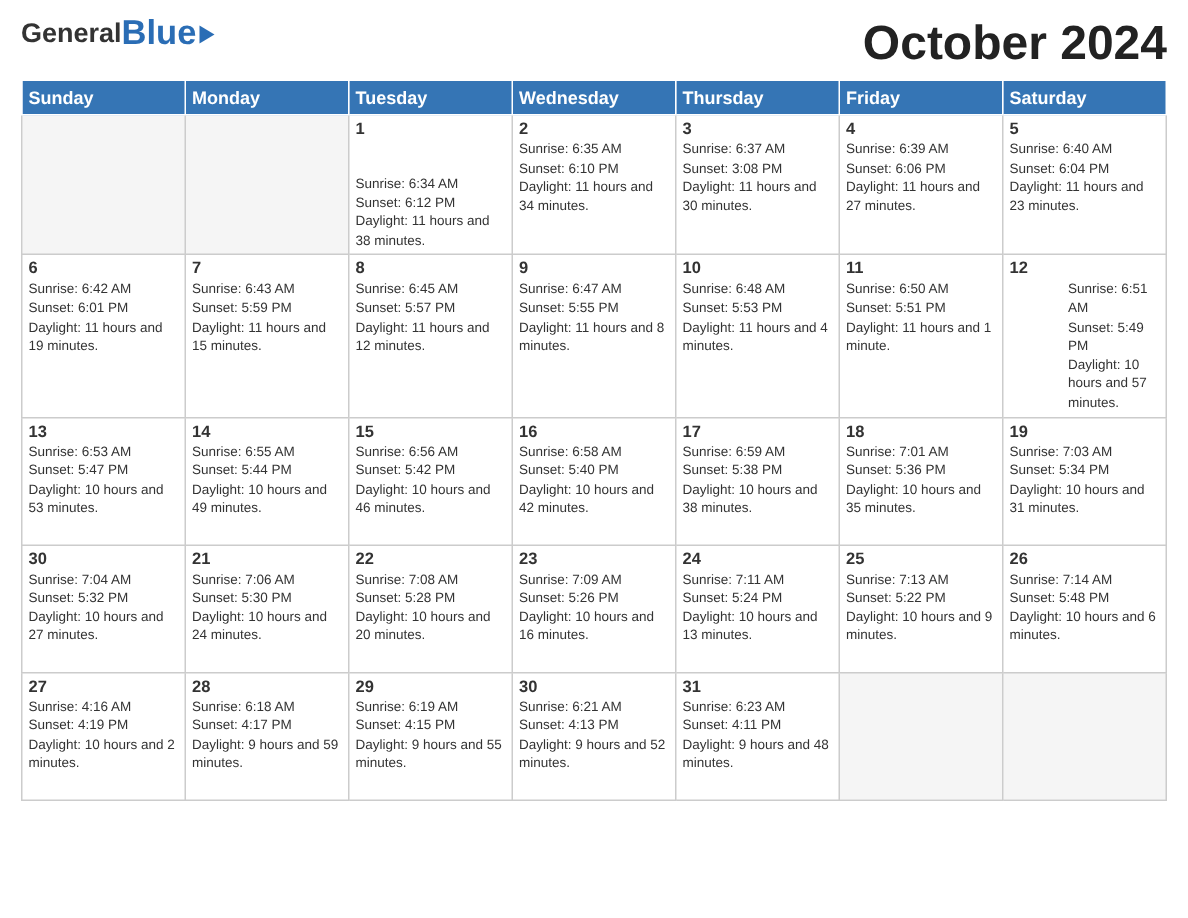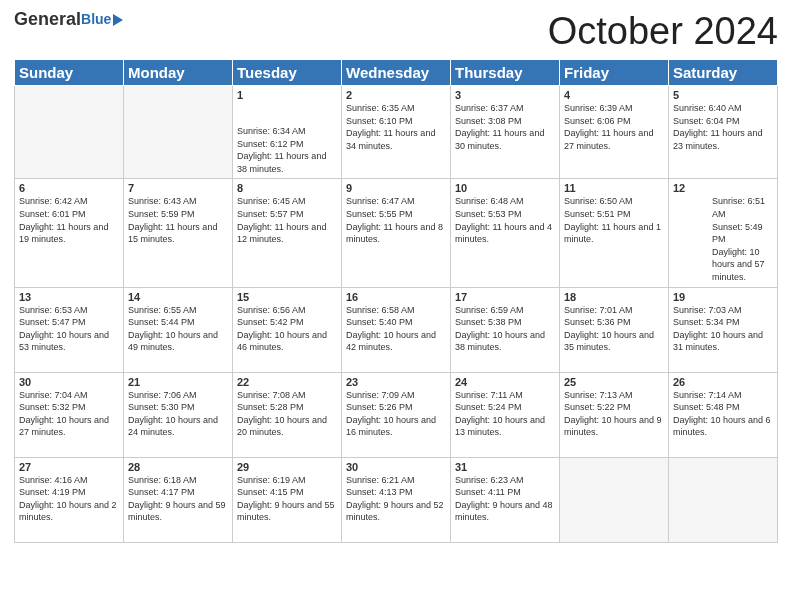--- a/index.html
+++ b/index.html
@@ -31,55 +31,55 @@
     .logo-text {
       display: flex;
       align-items: center;
     }
     .logo-general {
       font-size: 18px;
       font-weight: bold;
       color: #333;
     }
     .logo-blue {
-      font-size: 14px;
+      font-size: 23px;
       font-weight: bold;
       color: #2a6db5;
     }
     .logo-arrow {
       width: 0;
       height: 0;
       border-left: 10px solid #2a6db5;
       border-top: 6px solid transparent;
       border-bottom: 6px solid transparent;
       margin-left: 2px;
       margin-top: 2px;
     }
     .title-block {
       text-align: right;
     }
     .month-title {
-      font-size: 38px;
-      font-weight: normal;
+      font-size: 32px;
+      font-weight: bold;
       color: #222;
     }
     .location-title {
       font-size: 14px;
       color: #444;
       margin-top: 2px;
     }
     .calendar {
       width: 100%;
       border-collapse: collapse;
       table-layout: fixed;
     }
     .calendar th {
       background: #3575b5;
       color: #fff;
-      font-size: 15px;
+      font-size: 12px;
       font-weight: bold;
       padding: 4px 4px;
       text-align: left;
       border: 1px solid #fff;
     }
     .calendar td {
       border: 1px solid #ccc;
       vertical-align: top;
       padding: 3px 4px;
       font-size: 9.5px;

